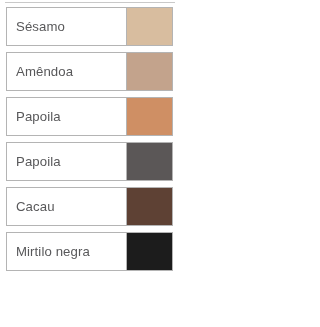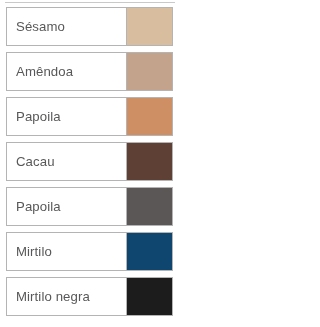--- a/index.html
+++ b/index.html
@@ -91,33 +91,29 @@
       <div class="legend-label">Amêndoa</div>
       <div class="legend-color-cell" style="background-color: rgb(195, 163, 140);"></div>
     </div>
 
     <div class="legend-row">
       <div class="legend-label">Papoila</div>
       <div class="legend-color-cell" style="background-color: rgb(207, 143, 100);"></div>
     </div>
 
     <div class="legend-row">
-      <div class="legend-label">Cacau</div>
-      <div class="legend-color-cell" style="background-color: rgb(94, 65, 52);"></div>
-    </div>
-
-    <div class="legend-row">
       <div class="legend-label">Papoila</div>
       <div class="legend-color-cell" style="background-color: rgb(91, 87, 87);"></div>
     </div>
 
     <div class="legend-row">
-      <div class="legend-label">Mirtilo</div>
-      <div class="legend-color-cell" style="background-color: rgb(15, 70, 112);"></div>
+      <div class="legend-label">Cacau</div>
+      <div class="legend-color-cell" style="background-color: rgb(94, 65, 52);"></div>
     </div>
+
 
     <div class="legend-row">
       <div class="legend-label">Mirtilo negra</div>
       <div class="legend-color-cell" style="background-color: rgb(28, 28, 28);"></div>
     </div>
 
   </div>
 </div>
 
 </body></html>

